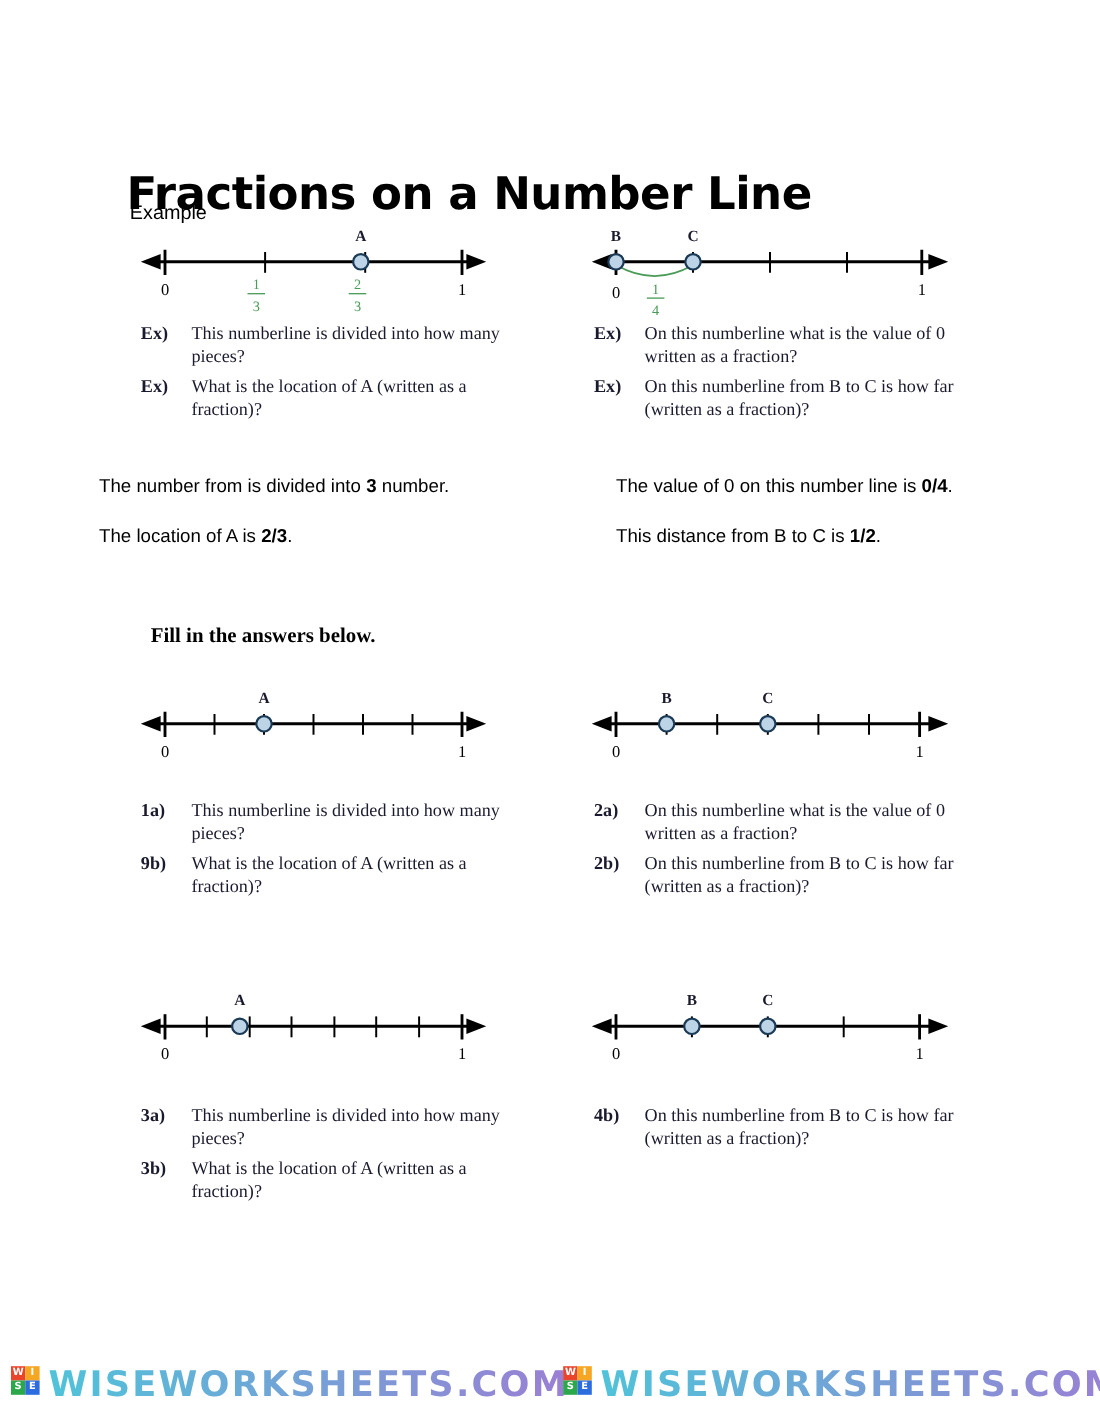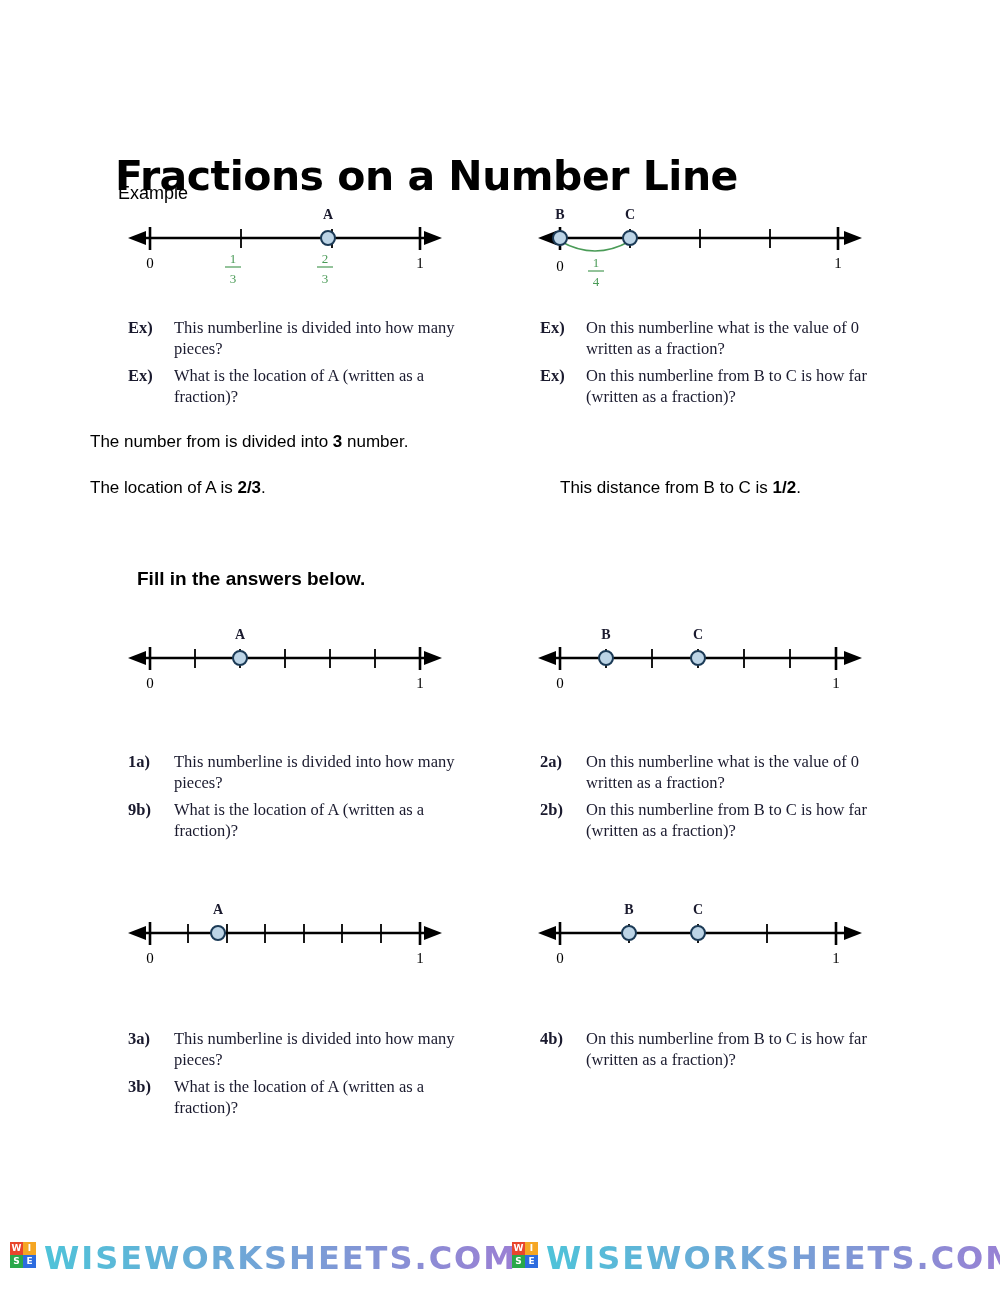--- a/index.html
+++ b/index.html
@@ -45,21 +45,20 @@
   }
   .nl svg { display: block; }
 
   
   .qblock {
     position: absolute;
     font-family: "Liberation Serif", serif;
     color: #1a1a2e;
     font-size: 16.5px;
     line-height: 1.28;
-    margin-top: 25px;
   }
   .qrow {
     display: flex;
     margin-bottom: 6px;
   }
   .qtag {
     font-weight: bold;
     width: 46px;
     flex: 0 0 46px;
     text-align: left;
@@ -76,21 +75,21 @@
   }
   .ans b { font-weight: bold; }
 
   
   .fillin {
     position: absolute;
     left: 137px;
     top: 568px;
     font-size: 19px;
     font-weight: bold;
-    font-family: Liberation Sans, sans-serif;
+    font-family: Liberation Serif, serif;
   }
 
   
   .footer {
     position: absolute;
     left: 0;
     top: 1228px;
     width: 1000px;
     height: 55px;
   }
@@ -195,20 +194,23 @@
       <div class="qtext">On this numberline from B to C is how far (written as a fraction)?</div>
     </div>
   </div>
 
   <div class="ans" style="left:90px; top:432px;">
     <span>The number from is divided into </span><b>3</b><span> number.</span>
   </div>
   <div class="ans" style="left:90px; top:478px;">
     <span>The location of A is </span><b>2/3</b><span>.</span>
   </div>
+  <div class="ans" style="left:560px; top:432px;">
+    <span>The value of 0 on this number line is </span><b>0/4</b><span>.</span>
+  </div>
   <div class="ans" style="left:560px; top:478px;">
     <span>This distance from B to C is </span><b>1/2</b><span>.</span>
   </div>
 
   <div class="fillin">Fill in the answers below.</div>
 
   <div class="nl" style="left:120px; top:625px;">
     <svg width="330" height="70" viewBox="0 0 330 70">
       <line x1="22" y1="33" x2="308" y2="33" stroke="#000" stroke-width="2.6"></line>
       <polygon points="8,33 26,26 26,40" fill="#000"></polygon>

